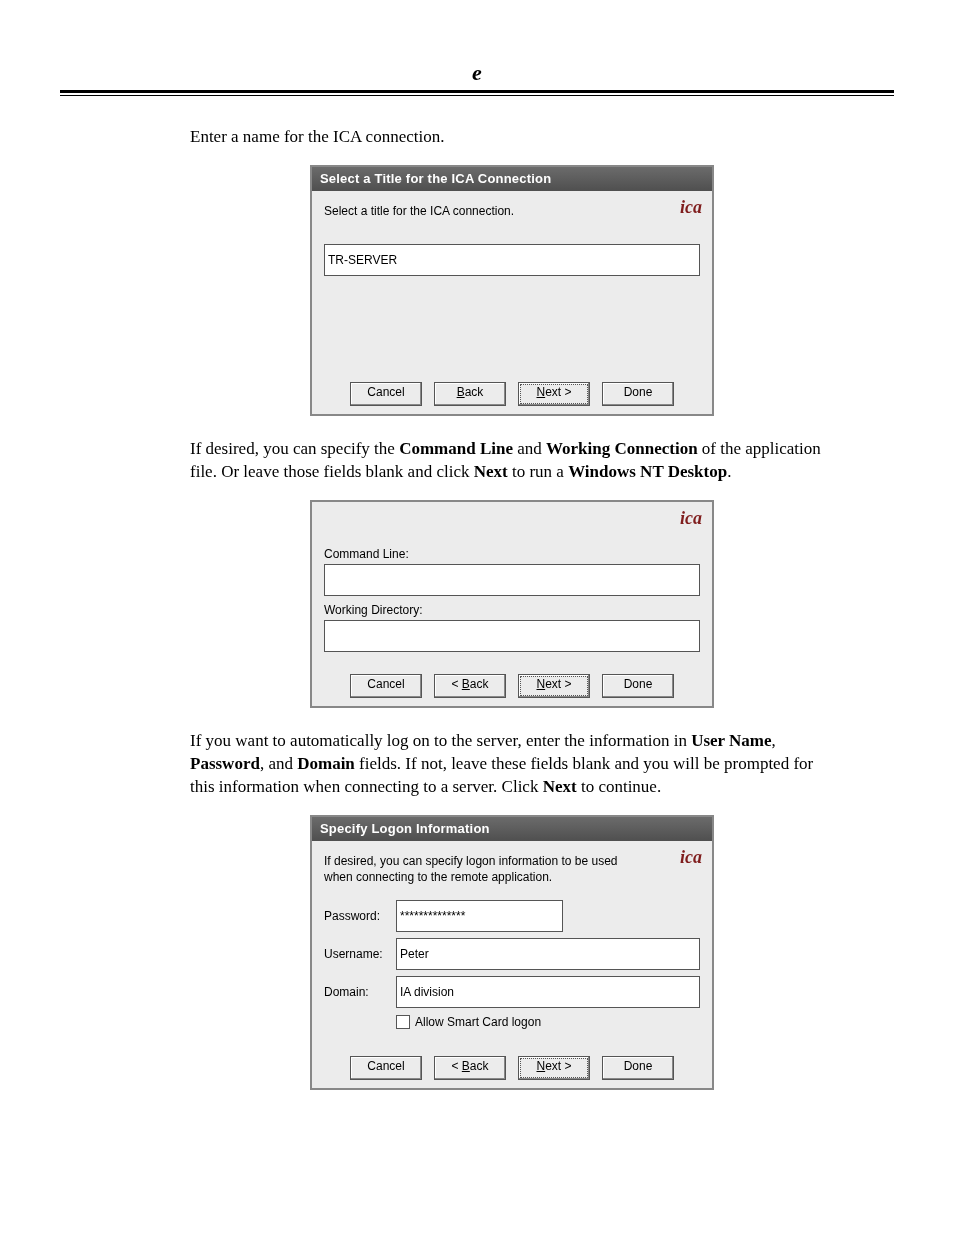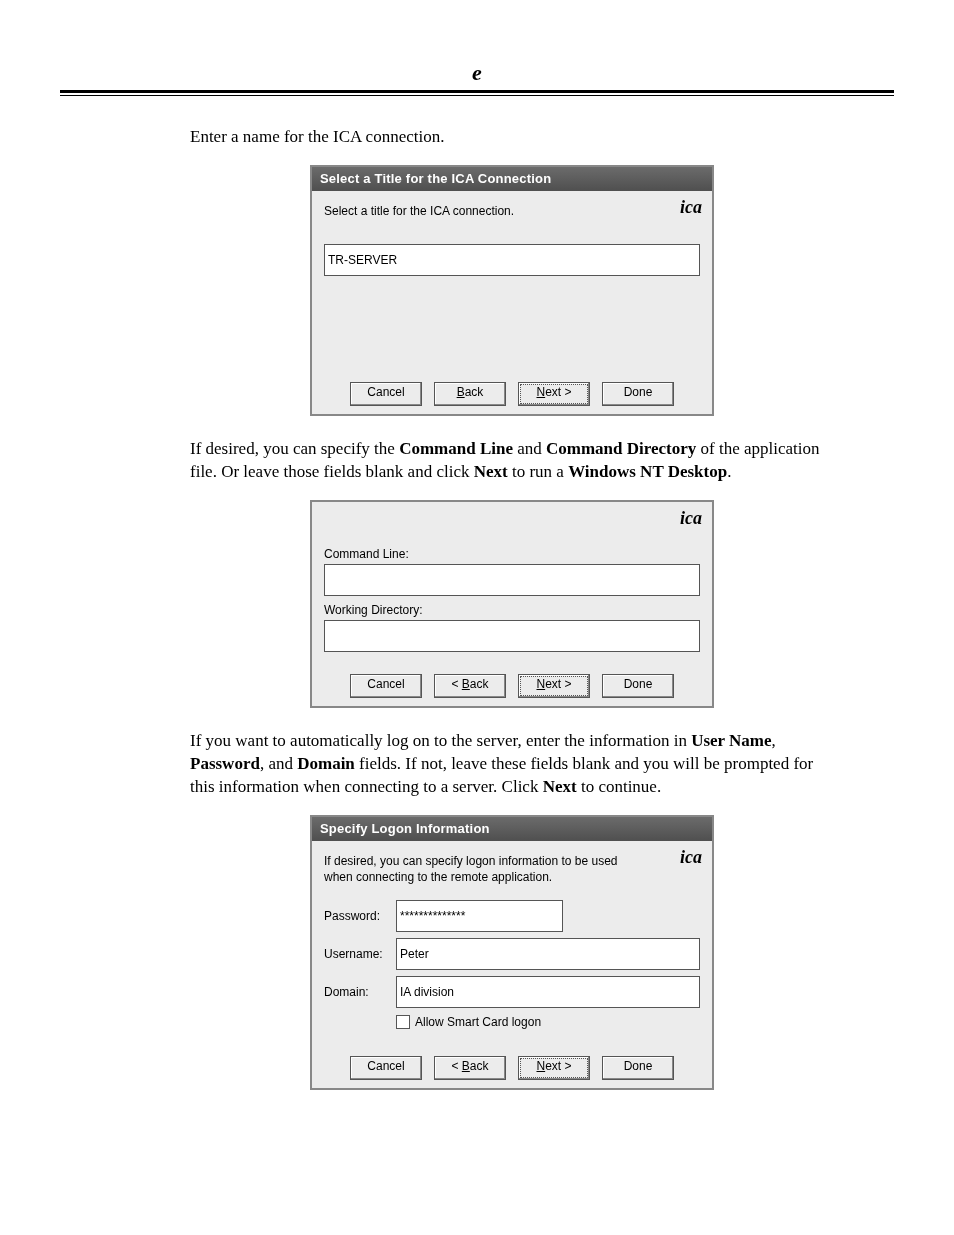--- a/index.html
+++ b/index.html
@@ -62,21 +62,21 @@
     padding: 10px 12px 10px 12px;
     position: relative;
   }
   .ica-logo {
     position: absolute;
     right: 10px;
     top: 4px;
     font-style: italic;
     font-weight: bold;
     font-size: 18px;
-    color: #000000;
+    color: #7f1d1d;
     font-family: "Comic Sans MS", cursive;
   }
   .instr {
     font-size: 12px;
     margin: 2px 0 14px 0;
     max-width: 310px;
   }
   .txtbox {
     display: block;
     width: 100%;
@@ -166,21 +166,21 @@
       <div class="btnrow">
         <div class="btn">Cancel</div>
         <div class="btn"><span class="u">B</span>ack</div>
         <div class="btn default"><span class="u">N</span>ext &gt;</div>
         <div class="btn">Done</div>
       </div>
     </div>
 
 
     <p class="para">
-      <span>If desired, you can specify the </span><span class="b">Command Line</span><span> and </span><span class="b">Command Directory</span><span> of the application file. Or leave those fields blank and click </span><span class="b">Next</span><span> to run a </span><span class="b">Windows NT Desktop</span><span>.</span>
+      <span>If desired, you can specify the </span><span class="b">Command Line</span><span> and </span><span class="b">Working Connection</span><span> of the application file. Or leave those fields blank and click </span><span class="b">Next</span><span> to run a </span><span class="b">Windows NT Desktop</span><span>.</span>
     </p>
 
     <div class="dialog">
       <div class="dlg-body">
         <div class="ica-logo">ica</div>
         <div style="height:28px"></div>
         <span class="label-small">Command Line:</span>
         <input class="txtbox" value="" style="">
         <span class="label-small">Working Directory:</span>
         <input class="txtbox" value="" style="">

